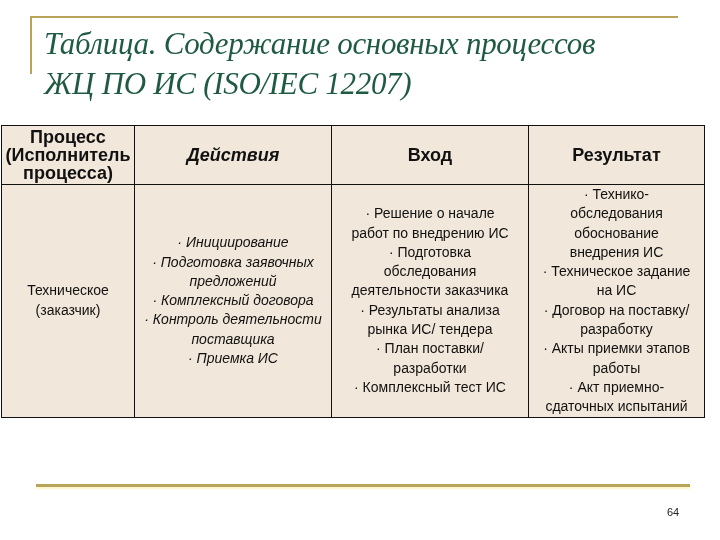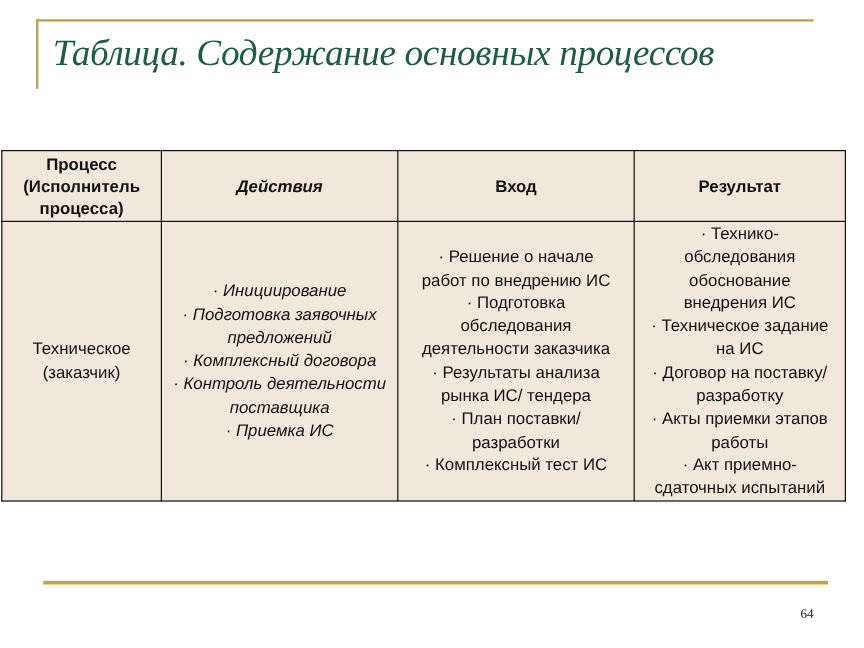--- a/index.html
+++ b/index.html
@@ -28,47 +28,48 @@
     border-collapse: collapse;
     background: #f1e7da;
     font-size: 14px; color: #111;
   }
   .table td, .table th {
     border: 1.5px solid #111;
     padding: 0 2px;
     vertical-align: middle;
   }
   .table th {
-    height: 58px; font-weight: bold; font-size: 14px; text-align: center;
+    height: 58px; font-weight: bold; font-size: 18px; text-align: center;
     line-height: 18px;
   }
   .table td { height: 230px; line-height: 19.3px; text-align: center; }
   .col1 { width: 128px; }
   .col2 { width: 192px; font-style: italic; }
   .col3 { width: 192px; }
   .col4 { width: 171px; }
   .cell-lines div { white-space: nowrap; }
   .bottom-line {
     position: absolute; left: 36px; top: 484px; width: 654px; height: 3px;
     background: #b8a55a;
     box-shadow: 0 2px 2px #fff6c8;
   }
   .page-number {
     position: absolute; left: 667px; top: 506px;
-    font-family: Liberation Serif, serif; font-size: 11px; color: #222;
+    font-family: Liberation Sans, sans-serif; font-size: 11px; color: #222;
   }
 </style>
 </head>
 <body>
 
 <div class="title-frame-top"></div>
 <div class="title-frame-left"></div>
 
 <div class="title">
   <div>Таблица. Содержание основных процессов</div>
+  <div>ЖЦ ПО ИС (ISO/IEC 12207)</div>
 </div>
 
 <table class="table">
   <thead>
     <tr>
       <th class="col1">
         <div>Процесс</div>
         <div>(Исполнитель</div>
         <div>процесса)</div>
       </th>

